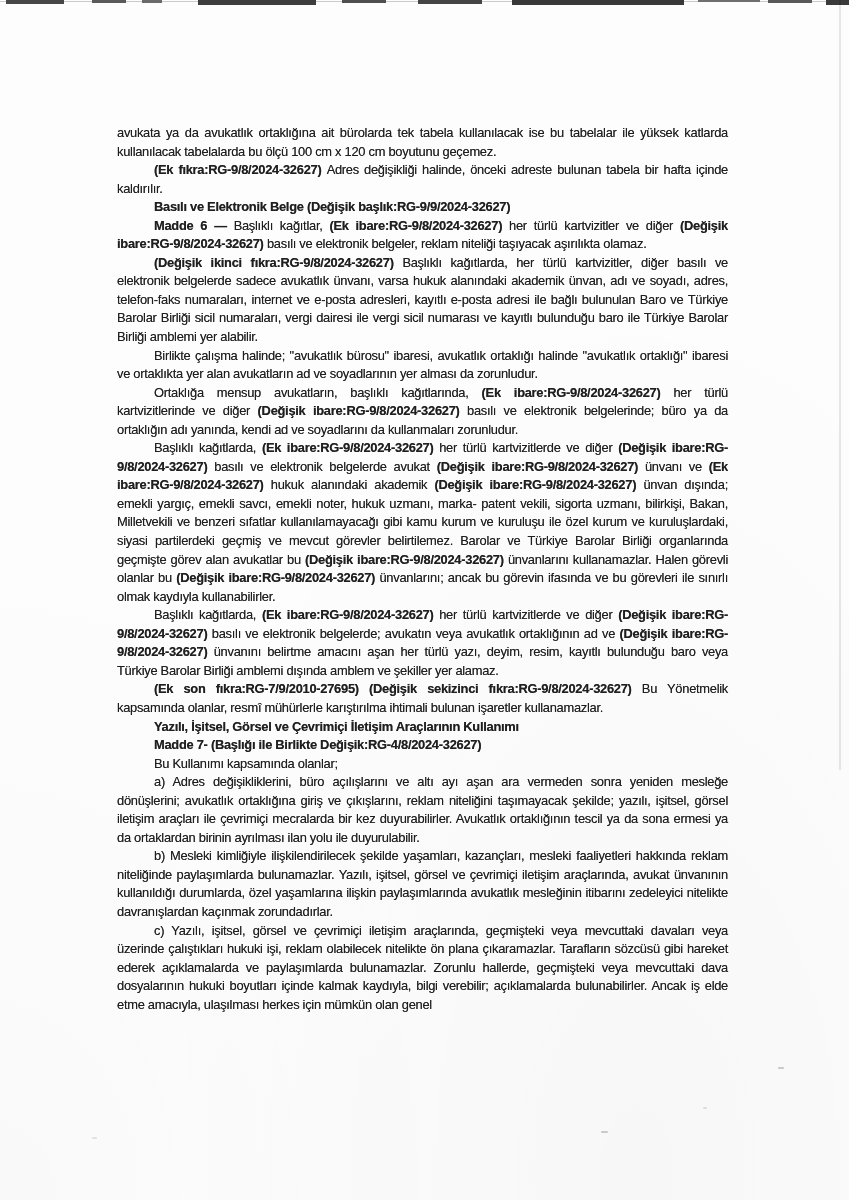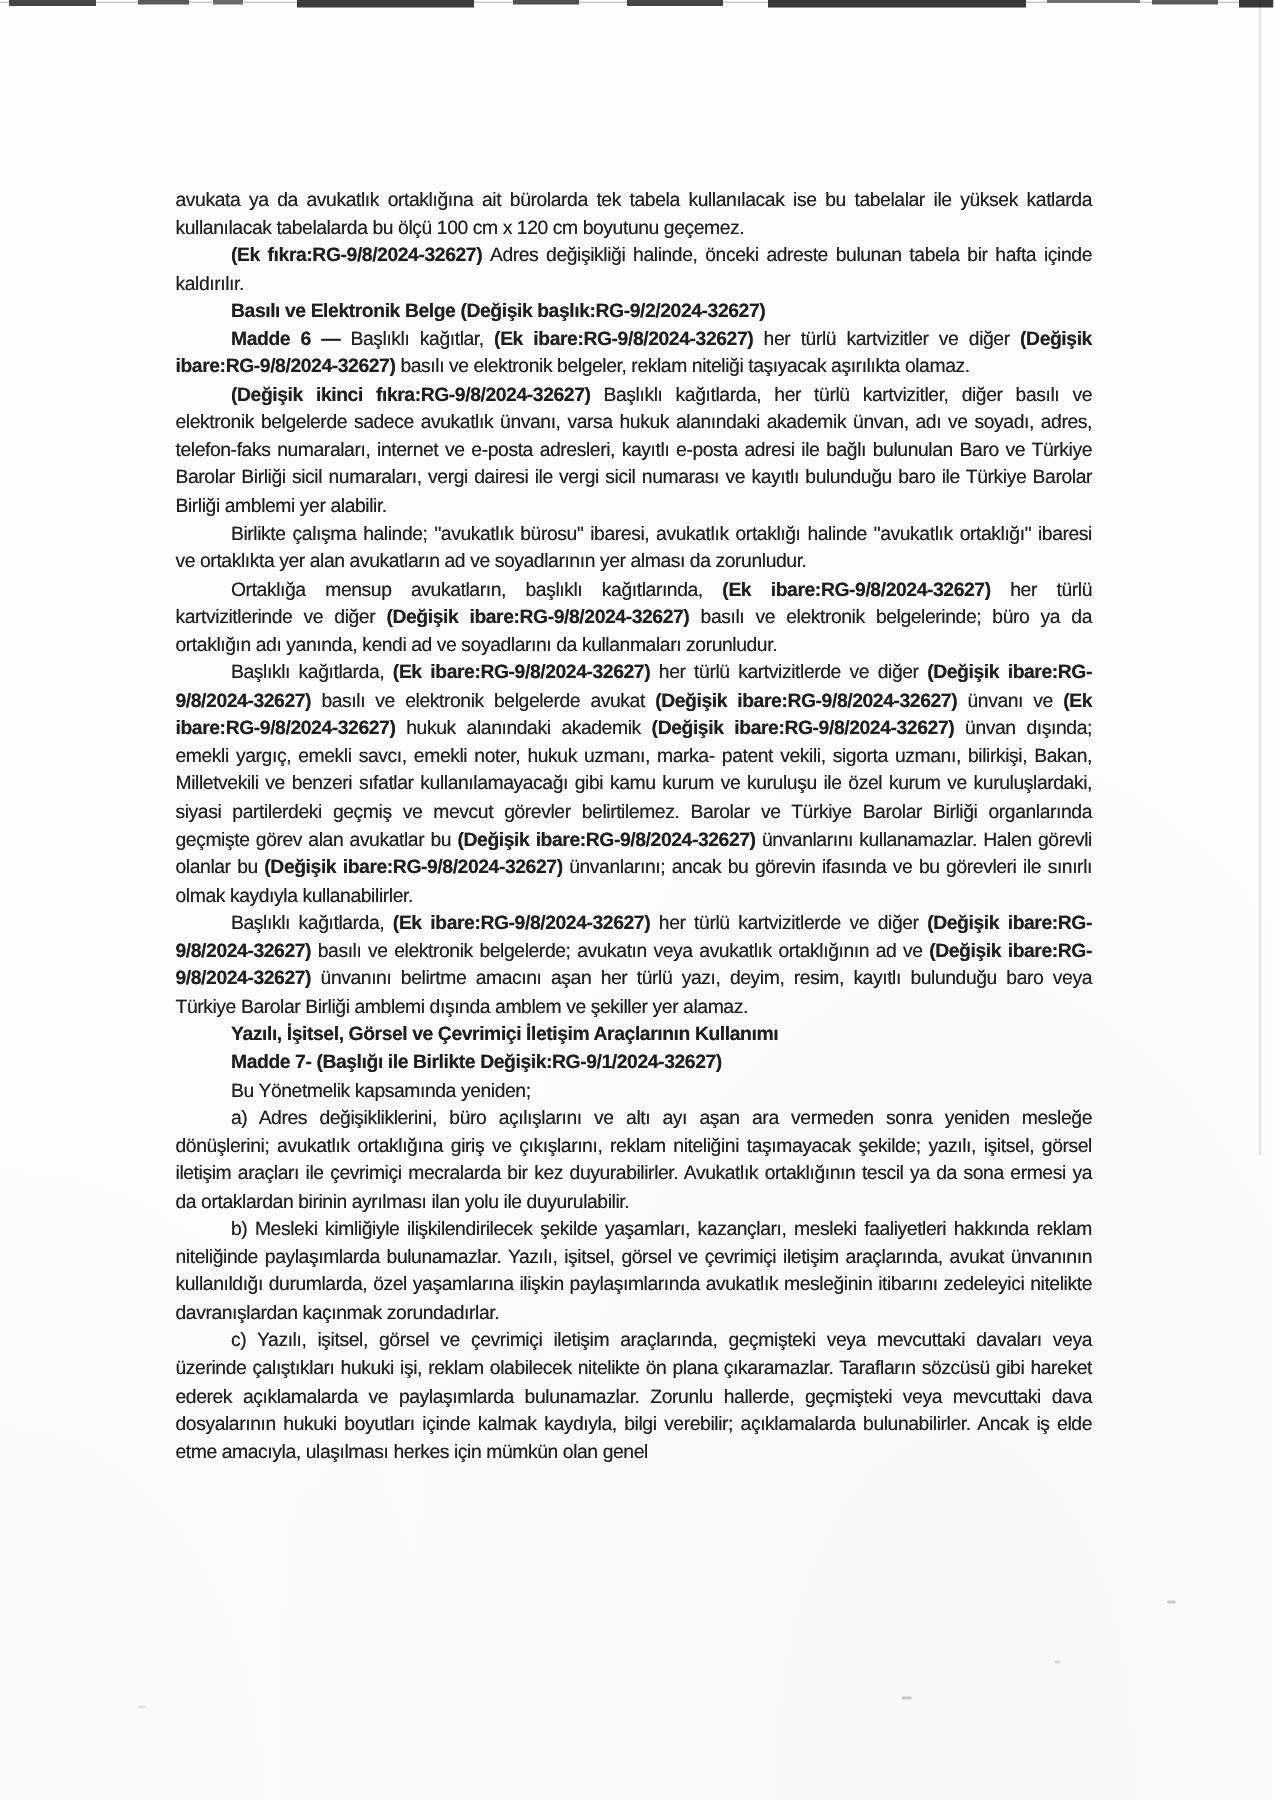--- a/index.html
+++ b/index.html
@@ -70,28 +70,29 @@
   <div class="scan-right-line"></div>
 
   <div class="speckle" style="left:778px;top:1067px;width:6px;height:2px"></div>
   <div class="speckle" style="left:601px;top:1131px;width:7px;height:2px"></div>
   <div class="speckle" style="left:703px;top:1107px;width:4px;height:2px;opacity:.6"></div>
   <div class="speckle" style="left:92px;top:1137px;width:5px;height:2px;opacity:.5"></div>
 
   <div class="textblock" style="color: rgb(31, 31, 31);">
       <p class="para noindent"><span class="run-regular">avukata ya da avukatlık ortaklığına ait bürolarda tek tabela kullanılacak ise bu tabelalar ile yüksek katlarda kullanılacak tabelalarda bu ölçü 100 cm x 120 cm boyutunu geçemez.</span></p>
       <p class="para"><span class="run-bold">(Ek fıkra:RG-9/8/2024-32627) </span><span class="run-regular">Adres değişikliği halinde, önceki adreste bulunan tabela bir hafta içinde kaldırılır.</span></p>
-      <p class="para"><span class="run-bold">Basılı ve Elektronik Belge (Değişik başlık:RG-9/2/2024-32627)</span></p>
+      <p class="para"><span class="run-bold">Basılı ve Elektronik Belge (Değişik başlık:RG-9/9/2024-32627)</span></p>
       <p class="para"><span class="run-bold">Madde 6 — </span><span class="run-regular">Başlıklı kağıtlar, </span><span class="run-bold">(Ek ibare:RG-9/8/2024-32627) </span><span class="run-underline">her türlü</span><span class="run-regular"> kartvizitler ve diğer </span><span class="run-bold">(Değişik ibare:RG-9/8/2024-32627) </span><span class="run-underline">basılı ve elektronik belgeler</span><span class="run-regular">, reklam niteliği taşıyacak aşırılıkta olamaz.</span></p>
       <p class="para"><span class="run-bold">(Değişik ikinci fıkra:RG-9/8/2024-32627) </span><span class="run-regular">Başlıklı kağıtlarda, her türlü kartvizitler, diğer basılı ve elektronik belgelerde sadece avukatlık ünvanı, varsa hukuk alanındaki akademik ünvan, adı ve soyadı, adres, telefon-faks numaraları, internet ve e-posta adresleri, kayıtlı e-posta adresi ile bağlı bulunulan Baro ve Türkiye Barolar Birliği sicil numaraları, vergi dairesi ile vergi sicil numarası ve kayıtlı bulunduğu baro ile Türkiye Barolar Birliği amblemi yer alabilir.</span></p>
       <p class="para"><span class="run-regular">Birlikte çalışma halinde; "avukatlık bürosu" ibaresi, avukatlık ortaklığı halinde "avukatlık ortaklığı" ibaresi ve ortaklıkta yer alan avukatların ad ve soyadlarının yer alması da zorunludur.</span></p>
       <p class="para"><span class="run-regular">Ortaklığa mensup avukatların, başlıklı kağıtlarında, </span><span class="run-bold">(Ek ibare:RG-9/8/2024-32627) </span><span class="run-underline">her türlü</span><span class="run-regular"> kartvizitlerinde ve diğer </span><span class="run-bold">(Değişik ibare:RG-9/8/2024-32627) </span><span class="run-underline">basılı ve elektronik belgelerinde</span><span class="run-regular">; büro ya da ortaklığın adı yanında, kendi ad ve soyadlarını da kullanmaları zorunludur.</span></p>
       <p class="para"><span class="run-regular">Başlıklı kağıtlarda, </span><span class="run-bold">(Ek ibare:RG-9/8/2024-32627) </span><span class="run-underline">her türlü</span><span class="run-regular"> kartvizitlerde ve diğer </span><span class="run-bold">(Değişik ibare:RG-9/8/2024-32627) </span><span class="run-underline">basılı ve elektronik belgelerde</span><span class="run-regular"> avukat </span><span class="run-bold">(Değişik ibare:RG-9/8/2024-32627) </span><span class="run-underline">ünvanı</span><span class="run-regular"> ve </span><span class="run-bold">(Ek ibare:RG-9/8/2024-32627) </span><span class="run-underline">hukuk alanındaki</span><span class="run-regular"> akademik </span><span class="run-bold">(Değişik ibare:RG-9/8/2024-32627) </span><span class="run-underline">ünvan</span><span class="run-regular"> dışında; emekli yargıç, emekli savcı, emekli noter, hukuk uzmanı, marka- patent vekili, sigorta uzmanı, bilirkişi, Bakan, Milletvekili ve benzeri sıfatlar kullanılamayacağı gibi kamu kurum ve kuruluşu ile özel kurum ve kuruluşlardaki, siyasi partilerdeki geçmiş ve mevcut görevler belirtilemez. Barolar ve Türkiye Barolar Birliği organlarında geçmişte görev alan avukatlar bu </span><span class="run-bold">(Değişik ibare:RG-9/8/2024-32627) </span><span class="run-underline">ünvanlarını</span><span class="run-regular"> kullanamazlar. Halen görevli olanlar bu </span><span class="run-bold">(Değişik ibare:RG-9/8/2024-32627) </span><span class="run-underline">ünvanlarını</span><span class="run-regular">; ancak bu görevin ifasında ve bu görevleri ile sınırlı olmak kaydıyla kullanabilirler.</span></p>
       <p class="para"><span class="run-regular">Başlıklı kağıtlarda, </span><span class="run-bold">(Ek ibare:RG-9/8/2024-32627) </span><span class="run-underline">her türlü</span><span class="run-regular"> kartvizitlerde ve diğer </span><span class="run-bold">(Değişik ibare:RG-9/8/2024-32627) </span><span class="run-underline">basılı ve elektronik belgelerde</span><span class="run-regular">; avukatın veya avukatlık ortaklığının ad ve </span><span class="run-bold">(Değişik ibare:RG-9/8/2024-32627) </span><span class="run-underline">ünvanını</span><span class="run-regular"> belirtme amacını aşan her türlü yazı, deyim, resim, kayıtlı bulunduğu baro veya Türkiye Barolar Birliği amblemi dışında amblem ve şekiller yer alamaz.</span></p>
+      <p class="para"><span class="run-bold">(Ek son fıkra:RG-7/9/2010-27695) (Değişik sekizinci fıkra:RG-9/8/2024-32627) </span><span class="run-regular">Bu Yönetmelik kapsamında olanlar, resmî mühürlerle karıştırılma ihtimali bulunan işaretler kullanamazlar.</span></p>
       <p class="para"><span class="run-bold">Yazılı, İşitsel, Görsel ve Çevrimiçi İletişim Araçlarının Kullanımı</span></p>
-      <p class="para"><span class="run-bold">Madde 7- (Başlığı ile Birlikte Değişik:RG-9/1/2024-32627)</span></p>
-      <p class="para"><span class="run-regular">Bu Yönetmelik kapsamında yeniden;</span></p>
+      <p class="para"><span class="run-bold">Madde 7- (Başlığı ile Birlikte Değişik:RG-4/8/2024-32627)</span></p>
+      <p class="para"><span class="run-regular">Bu Kullanımı kapsamında olanlar;</span></p>
       <p class="para"><span class="run-regular">a) Adres değişikliklerini, büro açılışlarını ve altı ayı aşan ara vermeden sonra yeniden mesleğe dönüşlerini; avukatlık ortaklığına giriş ve çıkışlarını, reklam niteliğini taşımayacak şekilde; yazılı, işitsel, görsel iletişim araçları ile çevrimiçi mecralarda bir kez duyurabilirler. Avukatlık ortaklığının tescil ya da sona ermesi ya da ortaklardan birinin ayrılması ilan yolu ile duyurulabilir.</span></p>
       <p class="para"><span class="run-regular">b) Mesleki kimliğiyle ilişkilendirilecek şekilde yaşamları, kazançları, mesleki faaliyetleri hakkında reklam niteliğinde paylaşımlarda bulunamazlar. Yazılı, işitsel, görsel ve çevrimiçi iletişim araçlarında, avukat ünvanının kullanıldığı durumlarda, özel yaşamlarına ilişkin paylaşımlarında avukatlık mesleğinin itibarını zedeleyici nitelikte davranışlardan kaçınmak zorundadırlar.</span></p>
       <p class="para"><span class="run-regular">c) Yazılı, işitsel, görsel ve çevrimiçi iletişim araçlarında, geçmişteki veya mevcuttaki davaları veya üzerinde çalıştıkları hukuki işi, reklam olabilecek nitelikte ön plana çıkaramazlar. Tarafların sözcüsü gibi hareket ederek açıklamalarda ve paylaşımlarda bulunamazlar. Zorunlu hallerde, geçmişteki veya mevcuttaki dava dosyalarının hukuki boyutları içinde kalmak kaydıyla, bilgi verebilir; açıklamalarda bulunabilirler. Ancak iş elde etme amacıyla, ulaşılması herkes için mümkün olan genel</span></p>
     </div>
 
 </div>
 
 </body></html>

